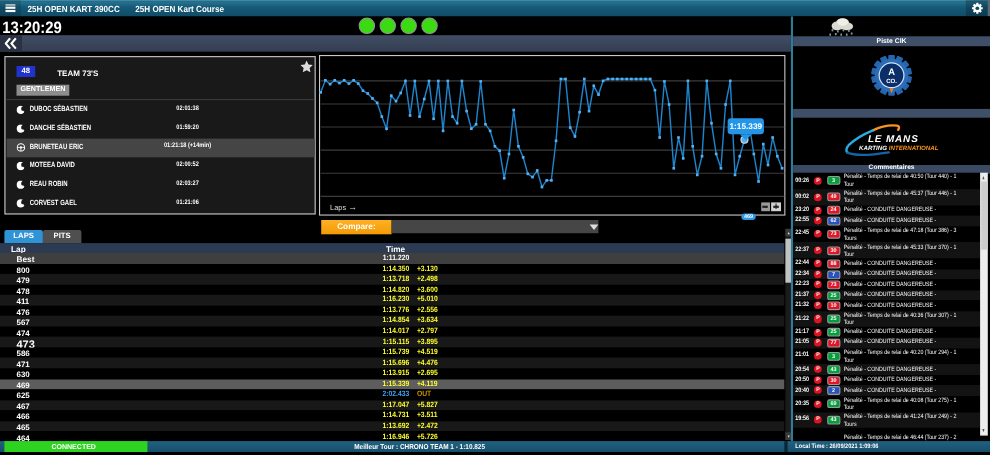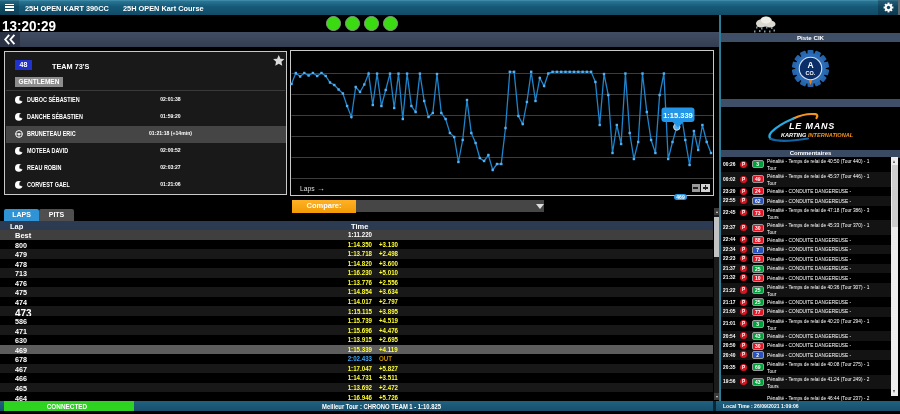--- a/index.html
+++ b/index.html
@@ -252,29 +252,29 @@
 <div class="abs b" style="left:379px;top:240.70px;font-size:7px;color:#ffff2e;transform:scaleX(0.88);transform-origin:0 0;">+3.130</div>
 <div class="abs" style="left:0;top:249.05px;width:713px;height:9.55px;background:#181818;"></div>
 <div class="abs b" style="left:15px;top:250.25px;font-size:7.2px;color:#fff;">479</div>
 <div class="abs b" style="left:290px;top:250.25px;width:82px;text-align:right;font-size:7px;color:#ffff2e;transform:scaleX(0.88);transform-origin:100% 0;">1:13.718</div>
 <div class="abs b" style="left:379px;top:250.25px;font-size:7px;color:#ffff2e;transform:scaleX(0.88);transform-origin:0 0;">+2.498</div>
 <div class="abs" style="left:0;top:258.60px;width:713px;height:9.55px;background:#000;"></div>
 <div class="abs b" style="left:15px;top:259.80px;font-size:7.2px;color:#fff;">478</div>
 <div class="abs b" style="left:290px;top:259.80px;width:82px;text-align:right;font-size:7px;color:#ffff2e;transform:scaleX(0.88);transform-origin:100% 0;">1:14.820</div>
 <div class="abs b" style="left:379px;top:259.80px;font-size:7px;color:#ffff2e;transform:scaleX(0.88);transform-origin:0 0;">+3.600</div>
 <div class="abs" style="left:0;top:268.15px;width:713px;height:9.55px;background:#181818;"></div>
-<div class="abs b" style="left:15px;top:269.35px;font-size:7.2px;color:#fff;">713</div>
+<div class="abs b" style="left:15px;top:269.35px;font-size:7.2px;color:#fff;">411</div>
 <div class="abs b" style="left:290px;top:269.35px;width:82px;text-align:right;font-size:7px;color:#ffff2e;transform:scaleX(0.88);transform-origin:100% 0;">1:16.230</div>
 <div class="abs b" style="left:379px;top:269.35px;font-size:7px;color:#ffff2e;transform:scaleX(0.88);transform-origin:0 0;">+5.010</div>
 <div class="abs" style="left:0;top:277.70px;width:713px;height:9.55px;background:#000;"></div>
 <div class="abs b" style="left:15px;top:278.90px;font-size:7.2px;color:#fff;">476</div>
 <div class="abs b" style="left:290px;top:278.90px;width:82px;text-align:right;font-size:7px;color:#ffff2e;transform:scaleX(0.88);transform-origin:100% 0;">1:13.776</div>
 <div class="abs b" style="left:379px;top:278.90px;font-size:7px;color:#ffff2e;transform:scaleX(0.88);transform-origin:0 0;">+2.556</div>
 <div class="abs" style="left:0;top:287.25px;width:713px;height:9.55px;background:#181818;"></div>
-<div class="abs b" style="left:15px;top:288.45px;font-size:7.2px;color:#fff;">475</div>
+<div class="abs b" style="left:15px;top:288.45px;font-size:7.2px;color:#fff;">567</div>
 <div class="abs b" style="left:290px;top:288.45px;width:82px;text-align:right;font-size:7px;color:#ffff2e;transform:scaleX(0.88);transform-origin:100% 0;">1:14.854</div>
 <div class="abs b" style="left:379px;top:288.45px;font-size:7px;color:#ffff2e;transform:scaleX(0.88);transform-origin:0 0;">+3.634</div>
 <div class="abs" style="left:0;top:296.80px;width:713px;height:9.55px;background:#000;"></div>
 <div class="abs b" style="left:15px;top:298.00px;font-size:7.2px;color:#fff;">474</div>
 <div class="abs b" style="left:290px;top:298.00px;width:82px;text-align:right;font-size:7px;color:#ffff2e;transform:scaleX(0.88);transform-origin:100% 0;">1:14.017</div>
 <div class="abs b" style="left:379px;top:298.00px;font-size:7px;color:#ffff2e;transform:scaleX(0.88);transform-origin:0 0;">+2.797</div>
 <div class="abs" style="left:0;top:306.35px;width:713px;height:9.55px;background:#181818;"></div>
 <div class="abs b" style="left:15px;top:307.55px;font-size:10px;color:#fff;">473</div>
 <div class="abs b" style="left:290px;top:307.55px;width:82px;text-align:right;font-size:7px;color:#ffff2e;transform:scaleX(0.88);transform-origin:100% 0;">1:15.115</div>
 <div class="abs b" style="left:379px;top:307.55px;font-size:7px;color:#ffff2e;transform:scaleX(0.88);transform-origin:0 0;">+3.895</div>
@@ -288,21 +288,21 @@
 <div class="abs b" style="left:379px;top:326.65px;font-size:7px;color:#ffff2e;transform:scaleX(0.88);transform-origin:0 0;">+4.476</div>
 <div class="abs" style="left:0;top:335.00px;width:713px;height:9.55px;background:#000;"></div>
 <div class="abs b" style="left:15px;top:336.20px;font-size:7.2px;color:#fff;">630</div>
 <div class="abs b" style="left:290px;top:336.20px;width:82px;text-align:right;font-size:7px;color:#ffff2e;transform:scaleX(0.88);transform-origin:100% 0;">1:13.915</div>
 <div class="abs b" style="left:379px;top:336.20px;font-size:7px;color:#ffff2e;transform:scaleX(0.88);transform-origin:0 0;">+2.695</div>
 <div class="abs" style="left:0;top:344.55px;width:713px;height:9.55px;background:#5d5d5d;"></div>
 <div class="abs b" style="left:15px;top:345.75px;font-size:7.2px;color:#fff;">469</div>
 <div class="abs b" style="left:290px;top:345.75px;width:82px;text-align:right;font-size:7px;color:#ffff2e;transform:scaleX(0.88);transform-origin:100% 0;">1:15.339</div>
 <div class="abs b" style="left:379px;top:345.75px;font-size:7px;color:#ffff2e;transform:scaleX(0.88);transform-origin:0 0;">+4.119</div>
 <div class="abs" style="left:0;top:354.10px;width:713px;height:9.55px;background:#000;"></div>
-<div class="abs b" style="left:15px;top:355.30px;font-size:7.2px;color:#fff;">678</div>
+<div class="abs b" style="left:15px;top:355.30px;font-size:7.2px;color:#fff;">625</div>
 <div class="abs b" style="left:290px;top:355.30px;width:82px;text-align:right;font-size:7px;color:#3fa8f5;transform:scaleX(0.88);transform-origin:100% 0;">2:02.433</div>
 <div class="abs b" style="left:379px;top:355.30px;font-size:7px;color:#c89200;transform:scaleX(0.88);transform-origin:0 0;">OUT</div>
 <div class="abs" style="left:0;top:363.65px;width:713px;height:9.55px;background:#181818;"></div>
 <div class="abs b" style="left:15px;top:364.85px;font-size:7.2px;color:#fff;">467</div>
 <div class="abs b" style="left:290px;top:364.85px;width:82px;text-align:right;font-size:7px;color:#ffff2e;transform:scaleX(0.88);transform-origin:100% 0;">1:17.047</div>
 <div class="abs b" style="left:379px;top:364.85px;font-size:7px;color:#ffff2e;transform:scaleX(0.88);transform-origin:0 0;">+5.827</div>
 <div class="abs" style="left:0;top:373.20px;width:713px;height:9.55px;background:#000;"></div>
 <div class="abs b" style="left:15px;top:374.40px;font-size:7.2px;color:#fff;">466</div>
 <div class="abs b" style="left:290px;top:374.40px;width:82px;text-align:right;font-size:7px;color:#ffff2e;transform:scaleX(0.88);transform-origin:100% 0;">1:14.731</div>
 <div class="abs b" style="left:379px;top:374.40px;font-size:7px;color:#ffff2e;transform:scaleX(0.88);transform-origin:0 0;">+3.511</div>

